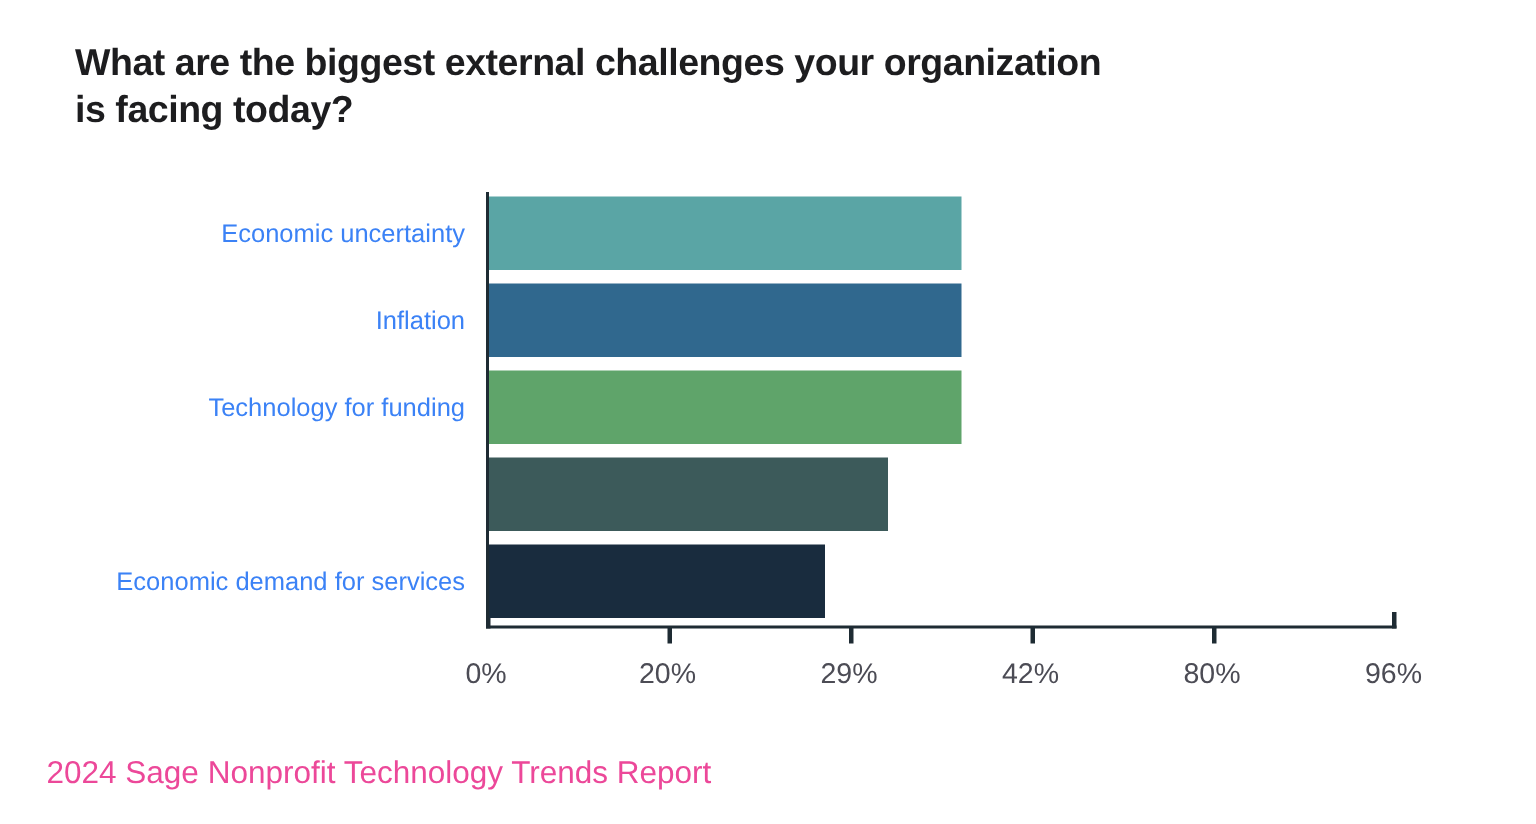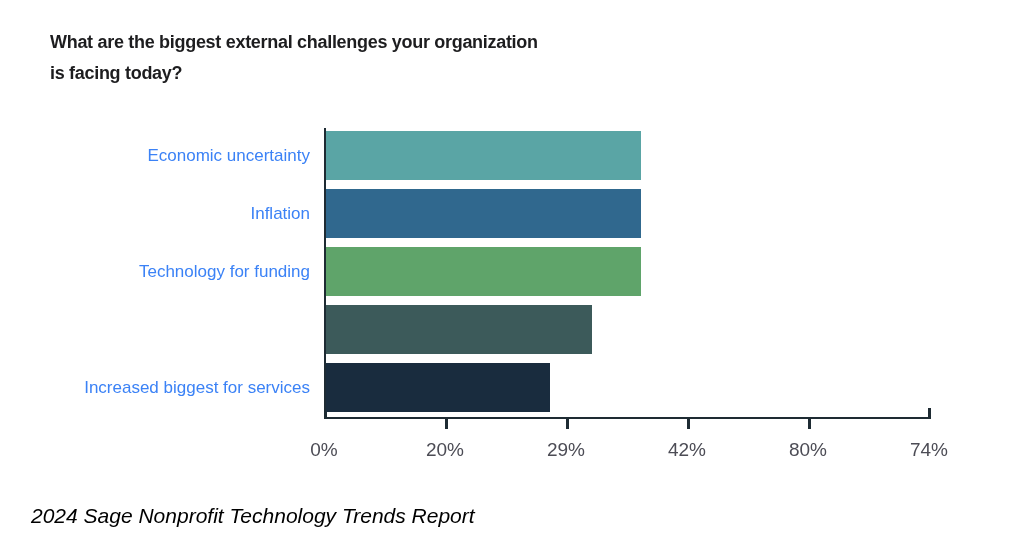--- a/index.html
+++ b/index.html
@@ -20,21 +20,21 @@
     inset: 0;
     background: #ffffff;
   }
 
   
   .chart-title {
     position: absolute;
     left: 50px;
     top: 27px;
     width: 790px;
-    font-size: 18px;
+    font-size: 25px;
     line-height: 31px;
     font-weight: bold;
     color: #1d1d1f;
     letter-spacing: -0.3px;
     white-space: pre-line;
   }
 
   
   .chart-area {
     position: absolute;
@@ -139,41 +139,40 @@
     transform: translateX(-50%);
     white-space: nowrap;
   }
 
   
   .caption {
     position: absolute;
     left: 31px;
     top: 504px;
     font-size: 21px;
-    font-style: italic;
-    color: #000000;
+    color: #ec4899;
     white-space: nowrap;
     text-align: right;
   }
 </style>
 </head>
 <body>
 
 <div class="page">
 
   <div class="chart-title">What are the biggest external challenges your organization
 is facing today?</div>
 
   <div class="chart-area">
 
     <div class="cat-labels">
         <div class="cat-label" style="top: 3px;">Economic uncertainty</div>
         <div class="cat-label" style="top: 61px;">Inflation</div>
         <div class="cat-label" style="top: 119px;">Technology for funding</div>
-        <div class="cat-label" style="top: 235px;">Increased biggest for services</div>
+        <div class="cat-label" style="top: 235px;">Economic demand for services</div>
       </div>
 
     <div class="axis-y"></div>
     <div class="axis-x"></div>
     <div class="axis-cap left"></div>
     <div class="axis-cap right"></div>
 
     <div class="bars">
         <div class="bar-row" style="top: 3px;">
           <div class="bar" title="Economic uncertainty: 52%" style="width: 314.6px; background: rgb(90, 165, 165);"></div>
@@ -195,20 +194,20 @@
     <div class="plot">
         <div class="tick-label" style="left: 0px;">0%</div>
         <div class="tick" style="left: 121px;"></div>
         <div class="tick-label" style="left: 121px;">20%</div>
         <div class="tick" style="left: 242px;"></div>
         <div class="tick-label" style="left: 242px;">29%</div>
         <div class="tick" style="left: 363px;"></div>
         <div class="tick-label" style="left: 363px;">42%</div>
         <div class="tick" style="left: 484px;"></div>
         <div class="tick-label" style="left: 484px;">80%</div>
-        <div class="tick-label" style="left: 605px;">74%</div>
+        <div class="tick-label" style="left: 605px;">96%</div>
       </div>
 
   </div>
 
   <div class="caption">2024 Sage Nonprofit Technology Trends Report</div>
 
 </div>
 
 </body></html>

